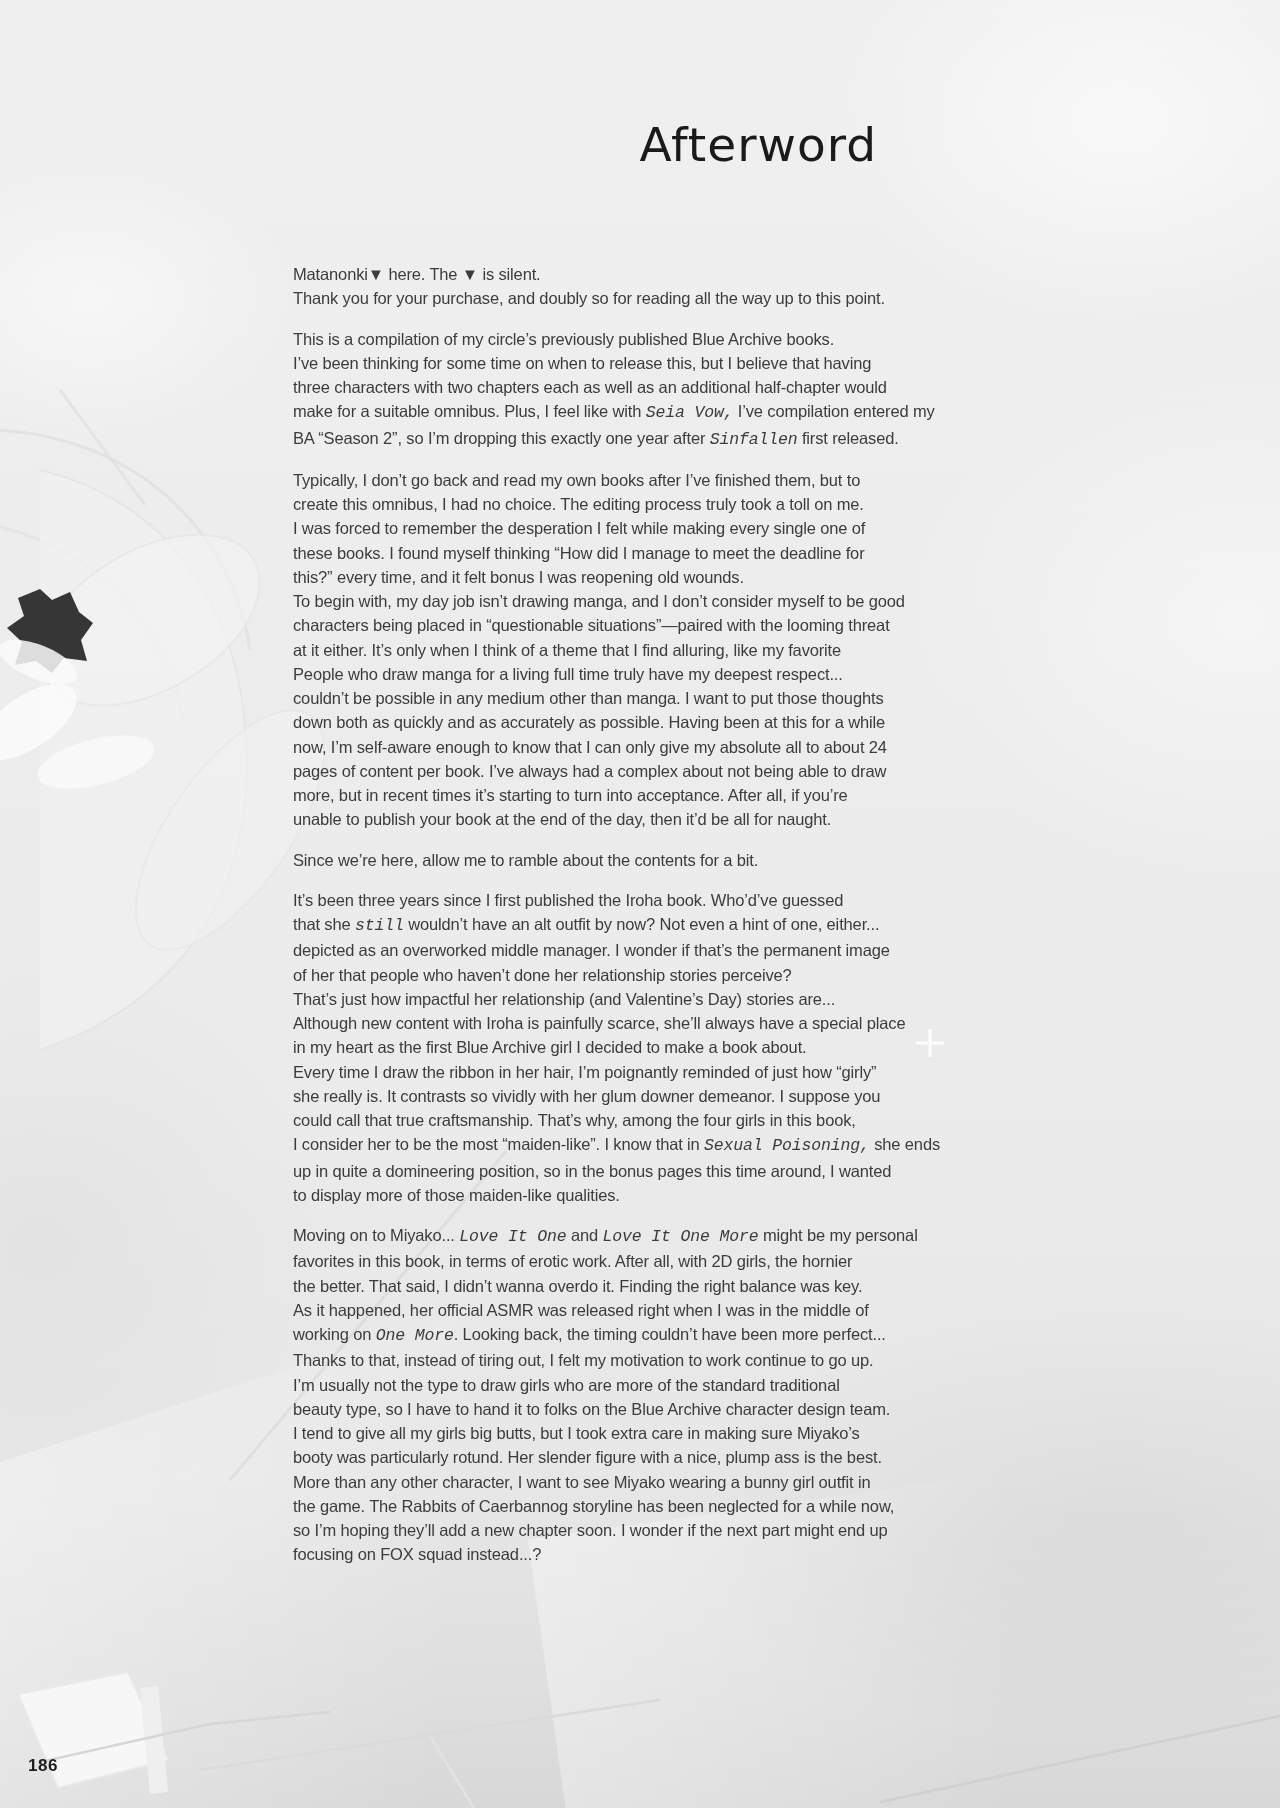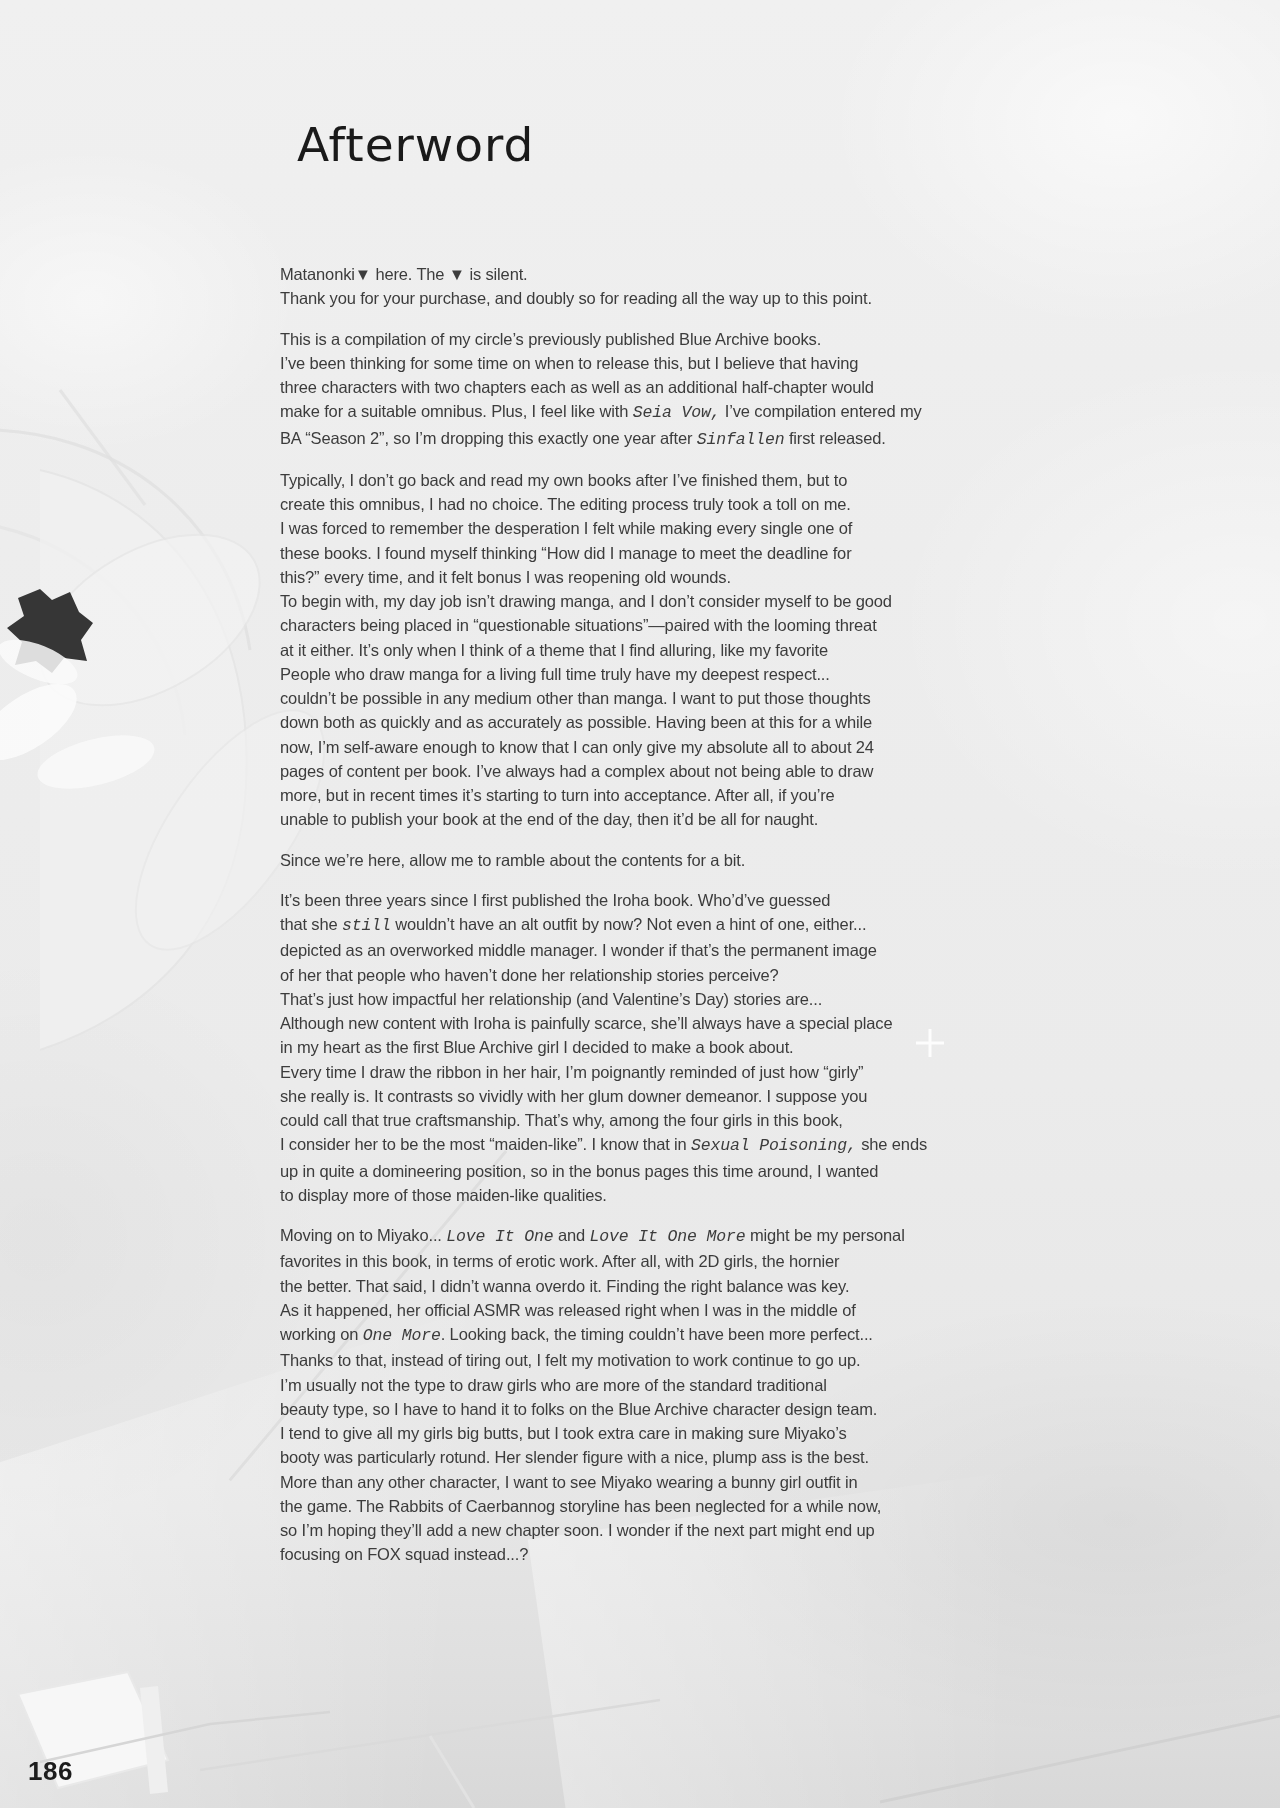--- a/index.html
+++ b/index.html
@@ -32,38 +32,38 @@
     transform:rotate(-8deg);
   }
   .bg-streak{
     left:505px;top:1150px;width:3px;height:430px;
     background:rgba(0,0,0,.05);
     transform:rotate(40deg);transform-origin:top left;
   }
   #bg-art{left:0;top:0;z-index:1;}
   .page-title{
     position:absolute;left:297px;top:86px;width:580px;
-    text-align:left;
+    text-align:right;
     font-family:"DejaVu Sans",sans-serif;
     font-size:47px;font-weight:500;letter-spacing:1px;
     color:var(--title-ink);z-index:2;
   }
   .afterword{
-    position:absolute;left:280px;top:262px;z-index:2;
+    position:absolute;left:293px;top:262px;z-index:2;
     color:var(--ink);
   }
   .para{margin:0 0 16px 0;}
   .line{
     white-space:pre;
     font-size:16.5px;line-height:24.25px;letter-spacing:-0.15px;
   }
   .it{font-style:italic;font-family:Liberation Mono, monospace;}
   .page-number{
     position:absolute;left:28px;top:1756px;z-index:2;
-    font-size:26px;font-weight:700;letter-spacing:.5px;
+    font-size:17px;font-weight:700;letter-spacing:.5px;
     color:var(--pageno-ink);
   }
 </style>
 </head>
 <body>
 
 <div class="bg-layer bg-sail"></div>
 <div class="bg-layer bg-sail2"></div>
 <div class="bg-layer bg-streak"></div>
 

